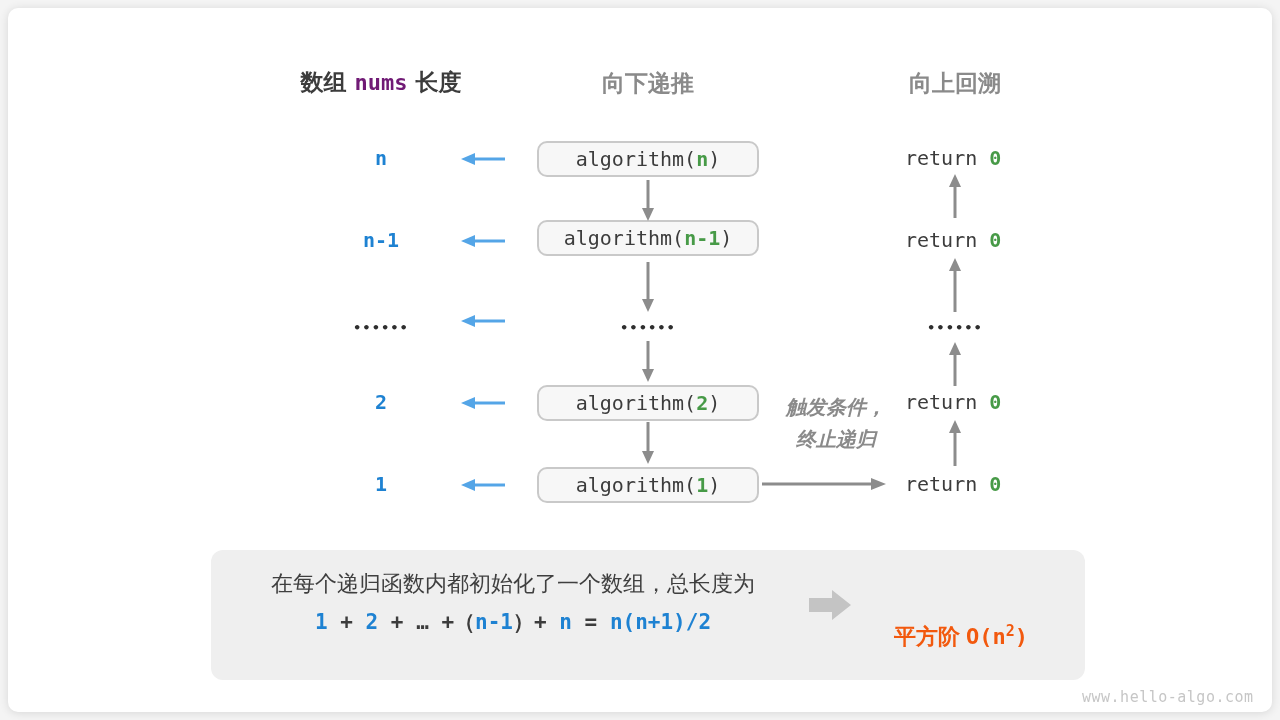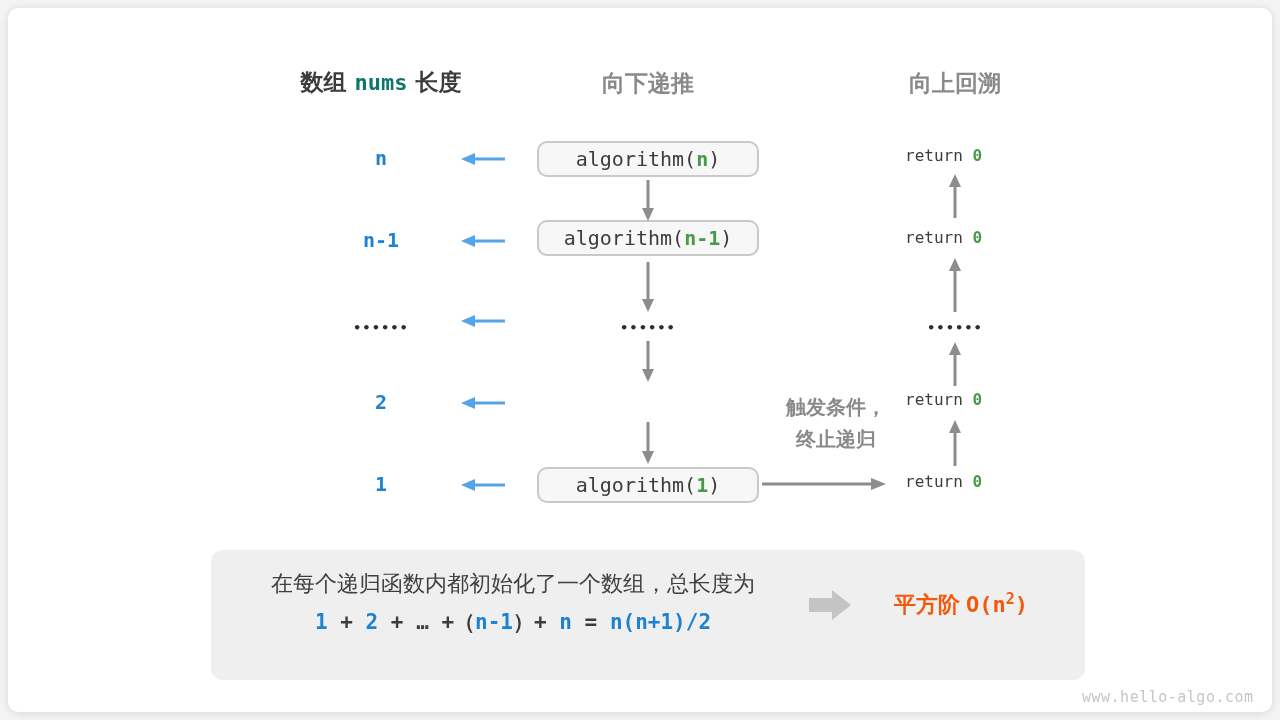--- a/index.html
+++ b/index.html
@@ -13,43 +13,43 @@
     position:absolute;left:8px;top:8px;width:1264px;height:704px;
     background:#ffffff;border-radius:10px;
     box-shadow:0 1px 10px rgba(0,0,0,0.12);
   }
   .abs{position:absolute;}
   .center{text-align:center;}
 
   .hdr{font-size:23px;font-weight:bold;color:#3c3c3c;}
   .hdr-gray{color:#8a8a8a;}
   .hdr-array{display:flex;justify-content:center;align-items:baseline;gap:8px;}
-  .code-blue{color:#0f766e;font-family:"DejaVu Sans Mono",monospace;font-size:22px;font-weight:bold;}
+  .code-blue{color:#701a75;font-family:"DejaVu Sans Mono",monospace;font-size:22px;font-weight:bold;}
 
   .size-label{
     width:120px;text-align:center;font-family:"DejaVu Sans Mono",monospace;
     font-size:20px;font-weight:bold;color:#1e82d2;
   }
   .call-box{
     width:222px;height:36px;box-sizing:border-box;
     background:#f7f7f7;border:2px solid #c9c9c9;border-radius:10px;
     font-family:"DejaVu Sans Mono",monospace;font-size:20px;color:#3c3c3c;
     text-align:center;line-height:32px;white-space:pre;
   }
   .param-green{color:#479a47;font-weight:bold;}
   .ret{
-    font-family:"DejaVu Sans Mono",monospace;font-size:16px;color:#3c3c3c;white-space:pre;
+    font-family:"DejaVu Sans Mono",monospace;font-size:20px;color:#3c3c3c;white-space:pre;
   }
   .ret-zero{color:#479a47;font-weight:bold;}
   .dots{
     width:120px;text-align:center;font-family:"DejaVu Sans",sans-serif;
     font-size:13px;letter-spacing:1px;color:#2e2e2e;font-weight:bold;
   }
   .trigger{
-    width:140px;text-align:center;font-size:20px;font-weight:bold;color:#8a8a8a;
+    width:140px;text-align:center;font-size:20px;font-weight:bold;color:#8a8a8a;font-style:italic;
   }
 
   .panel{
     position:absolute;left:203px;top:542px;width:874px;height:130px;
     background:#efefef;border-radius:12px;
   }
   .panel-line1{
     position:absolute;left:28px;top:19px;width:548px;text-align:center;
     font-size:22px;color:#3f3f3f;
   }
@@ -58,21 +58,21 @@
     font-family:"DejaVu Sans Mono",monospace;font-size:21px;font-weight:bold;
     white-space:pre;
   }
   .tk-blue{color:#1e82d2;}
   .tk-dark{color:#3c3c3c;}
   .result-title{
     position:absolute;left:655px;top:21px;width:190px;text-align:center;
     font-size:22px;font-weight:bold;color:#3c3c3c;
   }
   .result-value{
-    position:absolute;left:655px;top:40px;width:190px;text-align:center;
+    position:absolute;left:655px;top:72px;width:190px;text-align:center;
     font-size:22px;font-weight:bold;color:#f2590e;white-space:pre;
   }
   .result-value .mono-part{font-family:"DejaVu Sans Mono",monospace;}
   .result-value sup{font-size:15px;line-height:0;}
 
   .watermark{
     position:absolute;left:1074px;top:680px;
     font-family:"DejaVu Sans Mono",monospace;font-size:15px;
     color:#c6c6c6;letter-spacing:0.5px;
   }
@@ -113,20 +113,21 @@
       <polygon points="0,7 14,1 14,13" fill="#54a5e7"></polygon>
     </svg>
   <svg class="abs" style="left:453px;top:470px;" width="44" height="14">
       <line x1="12" y1="7" x2="44" y2="7" stroke="#54a5e7" stroke-width="3"></line>
       <polygon points="0,7 14,1 14,13" fill="#54a5e7"></polygon>
     </svg>
 
   <div class="abs call-box" style="left:529px;top:133px;"><span>algorithm(</span><span class="param-green">n</span><span>)</span></div>
   <div class="abs call-box" style="left:529px;top:212px;"><span>algorithm(</span><span class="param-green">n-1</span><span>)</span></div>
   <div class="abs dots" style="left:580px;top:312px;">••••••</div>
+  <div class="abs call-box" style="left:529px;top:377px;"><span>algorithm(</span><span class="param-green">2</span><span>)</span></div>
   <div class="abs call-box" style="left:529px;top:459px;"><span>algorithm(</span><span class="param-green">1</span><span>)</span></div>
 
   <svg class="abs" style="left:633px;top:172px;" width="14" height="41">
       <line x1="7" y1="0" x2="7" y2="30" stroke="#8c8c8c" stroke-width="3"></line>
       <polygon points="7,41 1,28 13,28" fill="#8c8c8c"></polygon>
     </svg>
   <svg class="abs" style="left:633px;top:254px;" width="14" height="50">
       <line x1="7" y1="0" x2="7" y2="39" stroke="#8c8c8c" stroke-width="3"></line>
       <polygon points="7,50 1,37 13,37" fill="#8c8c8c"></polygon>
     </svg>

